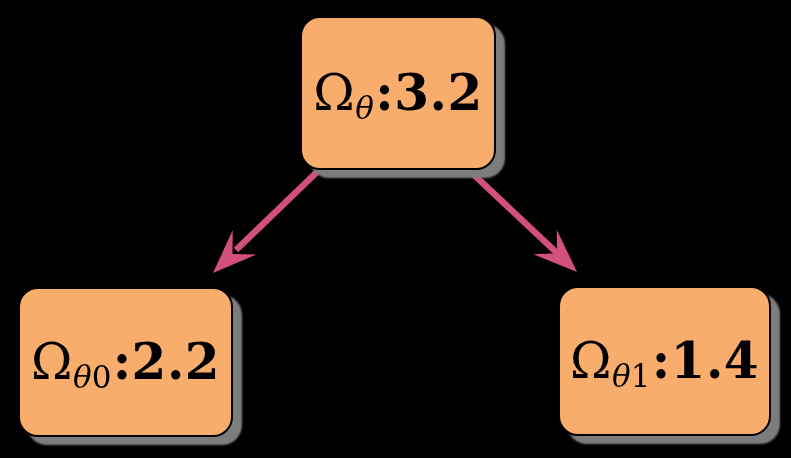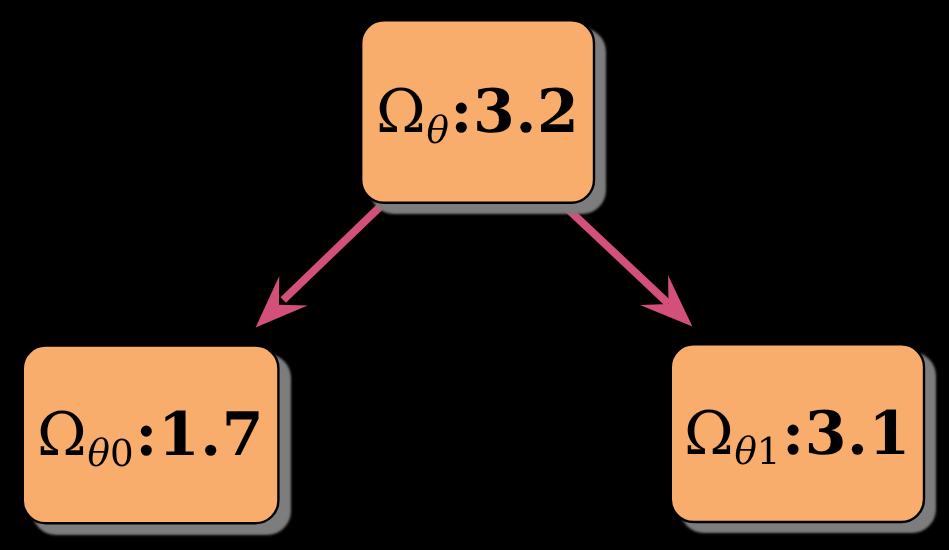--- a/index.html
+++ b/index.html
@@ -98,26 +98,26 @@
         <span class="sep">:</span>
         <span class="val">3.2</span>
     </span>
   </div>
 
   <div class="node node-child0">
     <span class="node-label">
       <span class="sym">Ω</span>
         <span class="sub-group"><span class="sub-symbol">θ</span><span class="sub-index">0</span></span>
         <span class="sep">:</span>
-        <span class="val">1.7</span>
+        <span class="val">2.2</span>
     </span>
   </div>
 
   <div class="node node-child1">
     <span class="node-label">
       <span class="sym">Ω</span>
         <span class="sub-group"><span class="sub-symbol">θ</span><span class="sub-index">1</span></span>
         <span class="sep">:</span>
-        <span class="val">3.1</span>
+        <span class="val">1.4</span>
     </span>
   </div>
 
 </div>
 
 </body></html>

